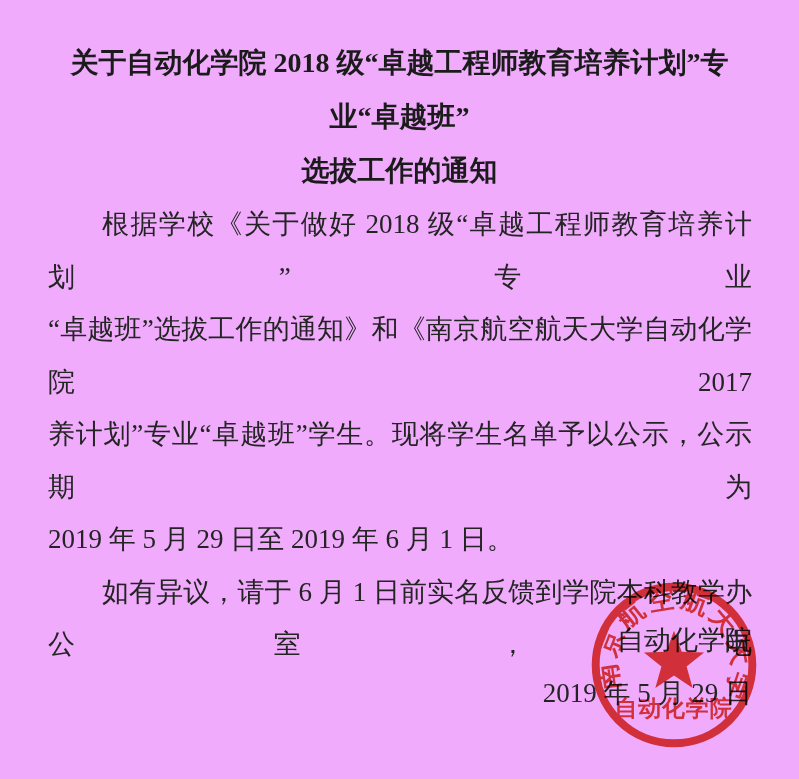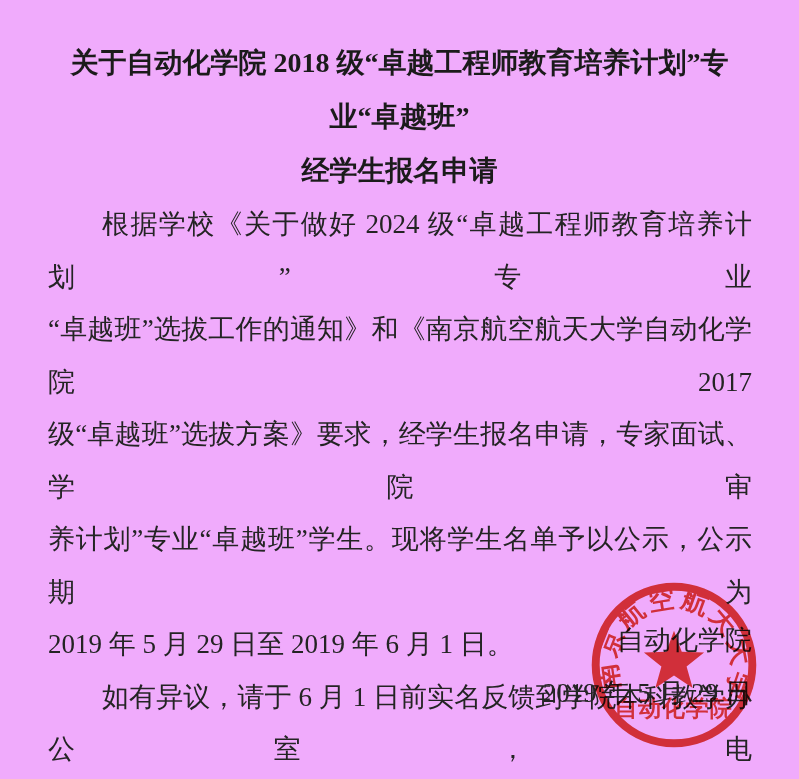--- a/index.html
+++ b/index.html
@@ -67,28 +67,27 @@
     font-weight: bold;
   }
 </style>
 </head>
 <body>
 
 <div class="page">
 
   <h1 class="title">
     <div class="title-line">关于自动化学院 2018 级“卓越工程师教育培养计划”专业“卓越班”</div>
-    <div class="title-line">经学生报名申请</div>
+    <div class="title-line">选拔工作的通知</div>
   </h1>
 
   <div class="doc-body">
     <div class="para">
-      <div class="line indent">根据学校《关于做好 2024 级“卓越工程师教育培养计划”专业</div>
+      <div class="line indent">根据学校《关于做好 2018 级“卓越工程师教育培养计划”专业</div>
       <div class="line">“卓越班”选拔工作的通知》和《南京航空航天大学自动化学院 2017</div>
-      <div class="line">级“卓越班”选拔方案》要求，经学生报名申请，专家面试、学院审</div>
       <div class="line">养计划”专业“卓越班”学生。现将学生名单予以公示，公示期为</div>
       <div class="line final">2019 年 5 月 29 日至 2019 年 6 月 1 日。</div>
     </div>
     <div class="para">
       <div class="line indent">如有异议，请于 6 月 1 日前实名反馈到学院本科教学办公室，电</div>
 
     </div>
   </div>
 
   <div class="signature">

